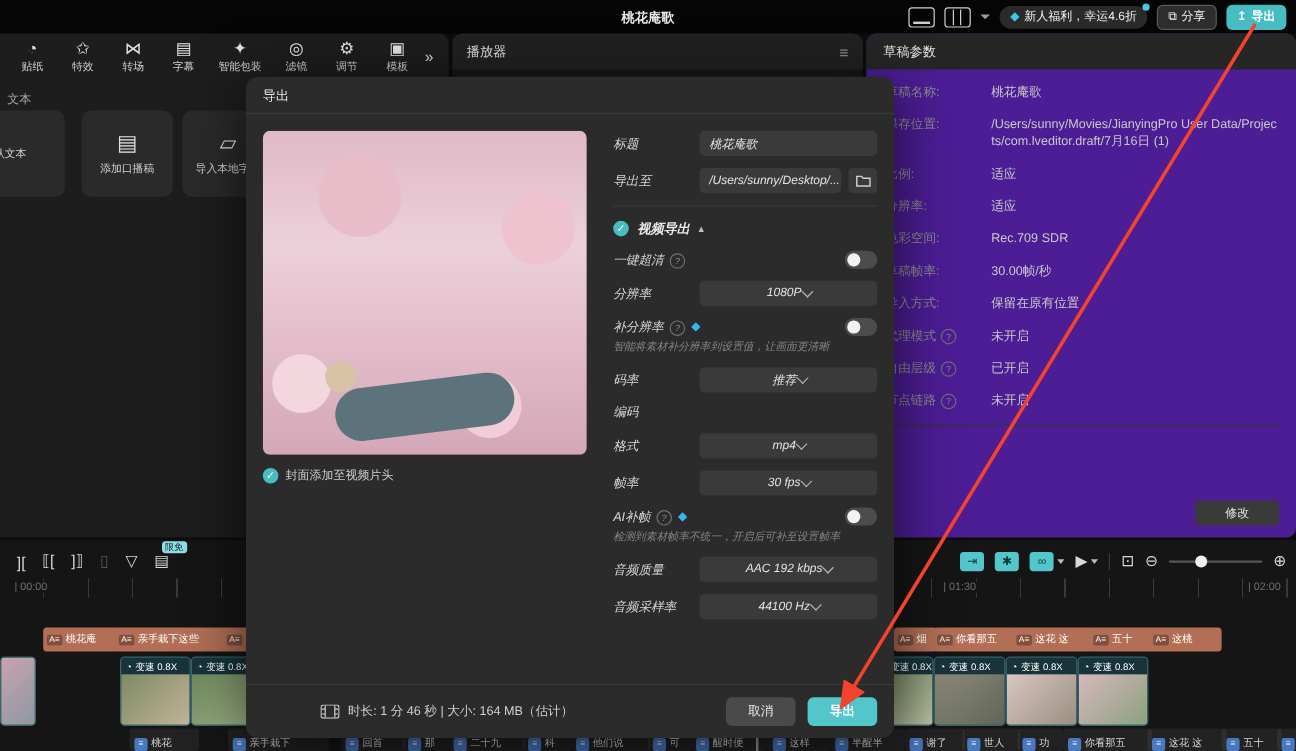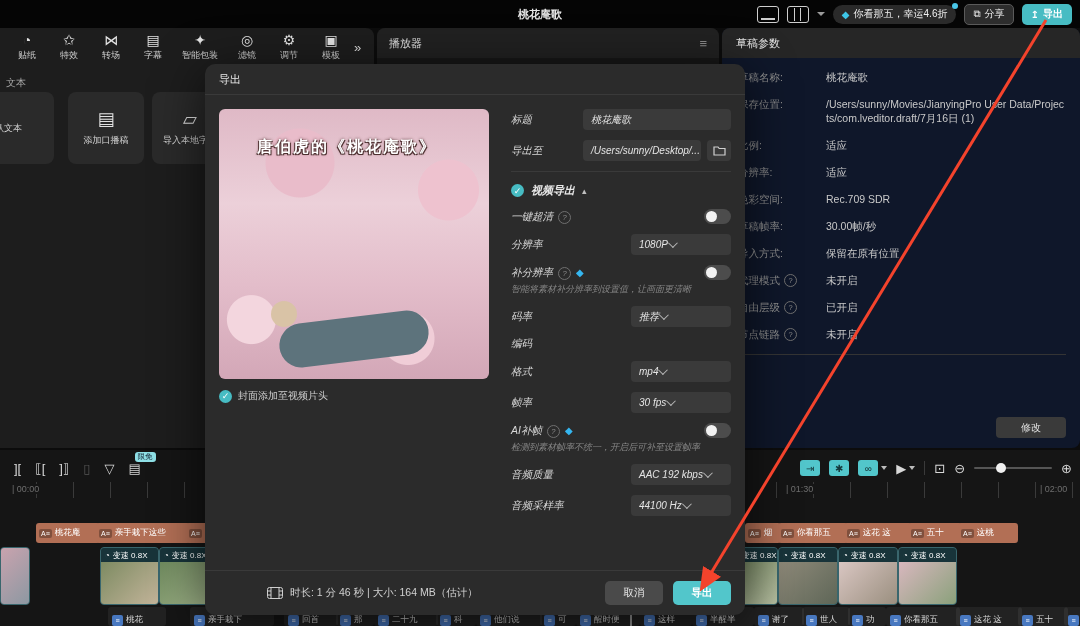--- a/index.html
+++ b/index.html
@@ -28,21 +28,21 @@
   .tb-lab{font-size:9px;color:#cfcfcf;white-space:nowrap;}
   .tb-more{margin-left:2px;margin-top:8px;color:#dcdcdc;font-size:13px;}
   .lp-header{position:absolute;left:6px;top:48px;font-size:10px;color:#a8a8a8;}
   .lp-card{position:absolute;top:64px;height:72px;background:#2a2a2a;border-radius:8px;display:flex;flex-direction:column;align-items:center;justify-content:center;gap:6px;}
   .lp-card .ci{font-size:18px;color:#e0e0e0;line-height:18px;}
   .lp-card .cl{font-size:9px;color:#d5d5d5;white-space:nowrap;}
   .player-panel{left:377px;top:28px;width:342px;height:420px;background:#171717;}
   .pp-header{height:30px;background:#212121;border-radius:8px 8px 0 0;display:flex;align-items:center;justify-content:space-between;padding:0 12px;}
   .pp-title{font-size:11px;color:#e0e0e0;}
   .hamburger{color:#8a8a8a;font-size:13px;}
-  .right-panel{left:722px;top:28px;width:358px;height:420px;background:#0f172a;}
+  .right-panel{left:722px;top:28px;width:358px;height:420px;background:#4c1d95;}
   .rp-header{height:30px;background:#262626;border-radius:8px 8px 0 0;display:flex;align-items:center;padding:0 14px;font-size:11px;color:#e6e6e6;}
   .rp-body{position:relative;padding:12px 14px 0 16px;height:378px;}
   .dp-row{display:flex;margin-bottom:13px;font-size:10.5px;line-height:14px;}
   .dp-label{width:88px;color:#8d8d8d;flex:0 0 88px;display:flex;align-items:flex-start;gap:4px;}
   .dp-value{color:#c9c9c9;flex:1;word-break:break-all;}
   .dp-div{height:1px;background:#343434;margin:2px 0 13px 0;}
   .info{display:inline-flex;width:11px;height:11px;border:1px solid #6f6f6f;border-radius:50%;color:#8a8a8a;font-size:7.5px;align-items:center;justify-content:center;flex:0 0 11px;margin-top:1px;}
   .btn-modify{position:absolute;right:14px;bottom:10px;width:70px;height:21px;background:#3a3a3a;border-radius:4px;display:flex;align-items:center;justify-content:center;font-size:10px;color:#e2e2e2;}
   
   .timeline{position:absolute;left:0;top:450px;width:1080px;height:176px;background:#151515;}
@@ -88,21 +88,21 @@
   .cover-title{position:absolute;left:0;right:14px;top:28px;text-align:center;color:#fff;font-size:16px;font-weight:bold;letter-spacing:2px;
     text-shadow:0 0 3px #5a3a3a,1px 1px 0 #4a2e2e,-1px 1px 0 #4a2e2e;}
   .cover-cb-row{display:flex;align-items:center;gap:6px;margin-top:10px;}
   .cb{width:13px;height:13px;border-radius:50%;background:#47bcc3;color:#fff;font-size:9px;display:flex;align-items:center;justify-content:center;flex:0 0 13px;}
   .cb-lab{font-size:10px;color:#cfcfcf;}
   .left-col{display:flex;flex-direction:column;}
   .form{flex:1;min-width:0;font-style:italic;}
   .frow{display:flex;align-items:center;margin-bottom:10px;}
   .flab{width:72px;flex:0 0 72px;font-size:10.5px;color:#d8d8d8;display:flex;align-items:center;gap:4px;}
   .fld{flex:1;height:21px;background:#3a3a3a;border-radius:4px;display:flex;align-items:center;padding:0 8px;font-size:10px;color:#e4e4e4;overflow:hidden;white-space:nowrap;}
-  .sel{justify-content:flex-start;margin-left:48px;}
+  .sel{justify-content:center;}
   .sel .chev{width:6px;height:6px;border-right:1.5px solid #b5b5b5;border-bottom:1.5px solid #b5b5b5;transform:rotate(45deg) translateY(-2px);flex:0 0 6px;}
   .folder-btn{width:24px;height:21px;background:#3a3a3a;border-radius:4px;margin-left:6px;display:flex;align-items:center;justify-content:center;flex:0 0 24px;}
   .fdiv{height:1px;background:#3a3a3a;margin:3px 0 11px 0;}
   .section-row{display:flex;align-items:center;gap:7px;margin-bottom:11px;}
   .sec-lab{font-size:11px;color:#e8e8e8;font-weight:bold;}
   .collapse{color:#bfbfbf;font-size:9px;}
   .tgl{width:27px;height:15px;border-radius:8px;background:#4c4c4c;position:relative;flex:0 0 27px;}
   .tgl::after{content:"";position:absolute;left:2px;top:2px;width:11px;height:11px;border-radius:50%;background:#f2f2f2;}
   .trow{display:flex;align-items:center;justify-content:space-between;margin-bottom:10px;}
   .trow.tight{margin-bottom:3px;}
@@ -120,21 +120,21 @@
 <div class="stage">
 
   <div class="topbar">
     <div class="tb-title">桃花庵歌</div>
     <div class="tb-right">
       <span class="layout-ico l1"></span>
       <span class="layout-ico l2"></span>
       <span class="caret-s"></span>
       <div class="promo">
         <span class="diamond">◆</span>
-        <span>你看那五，幸运4.6折</span>
+        <span>新人福利，幸运4.6折</span>
         <span class="dot"></span>
       </div>
       <div class="btn-share">
         <span>⧉</span>
         <span>分享</span>
       </div>
       <div class="btn-export-top">
         <span>↥</span>
         <span>导出</span>
       </div>
@@ -456,21 +456,20 @@
     <div class="playhead"></div>
   </div>
 
   <div class="dialog">
     <div class="dlg-header">导出</div>
     <div class="dlg-body">
       <div class="left-col">
         <div class="cover">
           <span class="head"></span>
           <span class="fig"></span>
-          <div class="cover-title">唐伯虎的《桃花庵歌》</div>
         </div>
         <div class="cover-cb-row">
           <span class="cb">✓</span>
           <span class="cb-lab">封面添加至视频片头</span>
         </div>
       </div>
       <div class="form" id="dialog-form">
           <div class="frow">
             <span class="flab">标题</span>
             <div class="fld">桃花庵歌</div>

